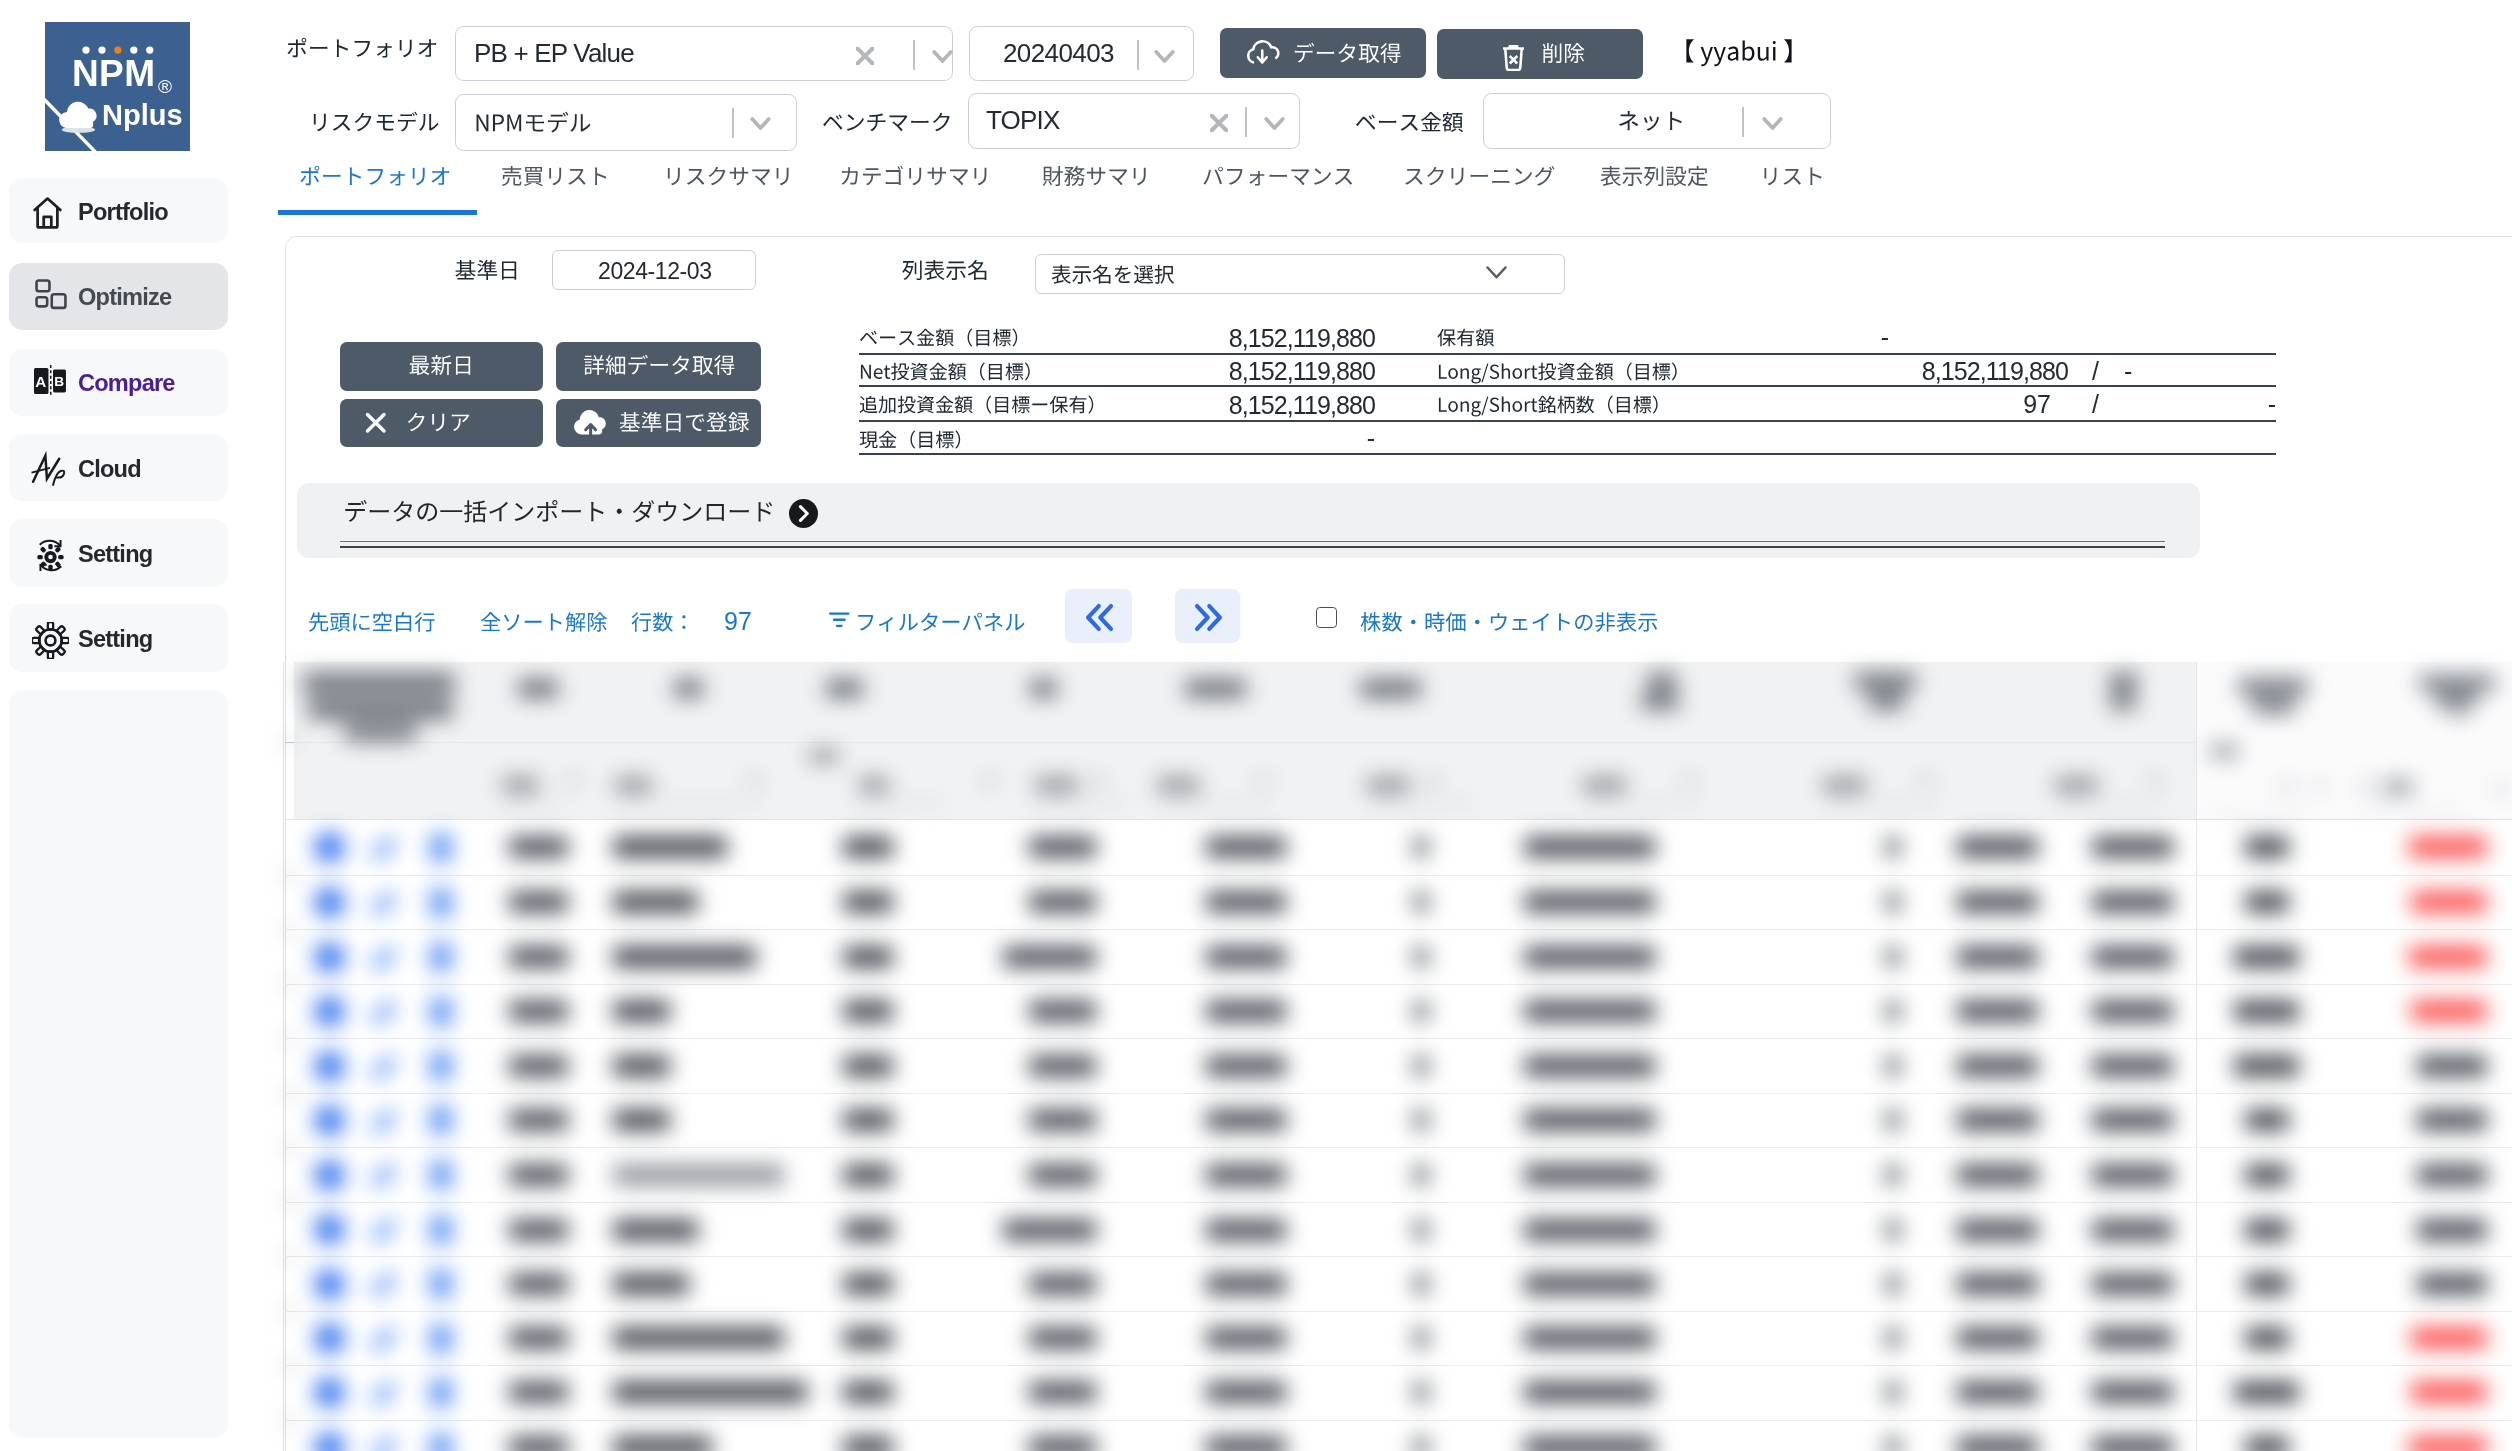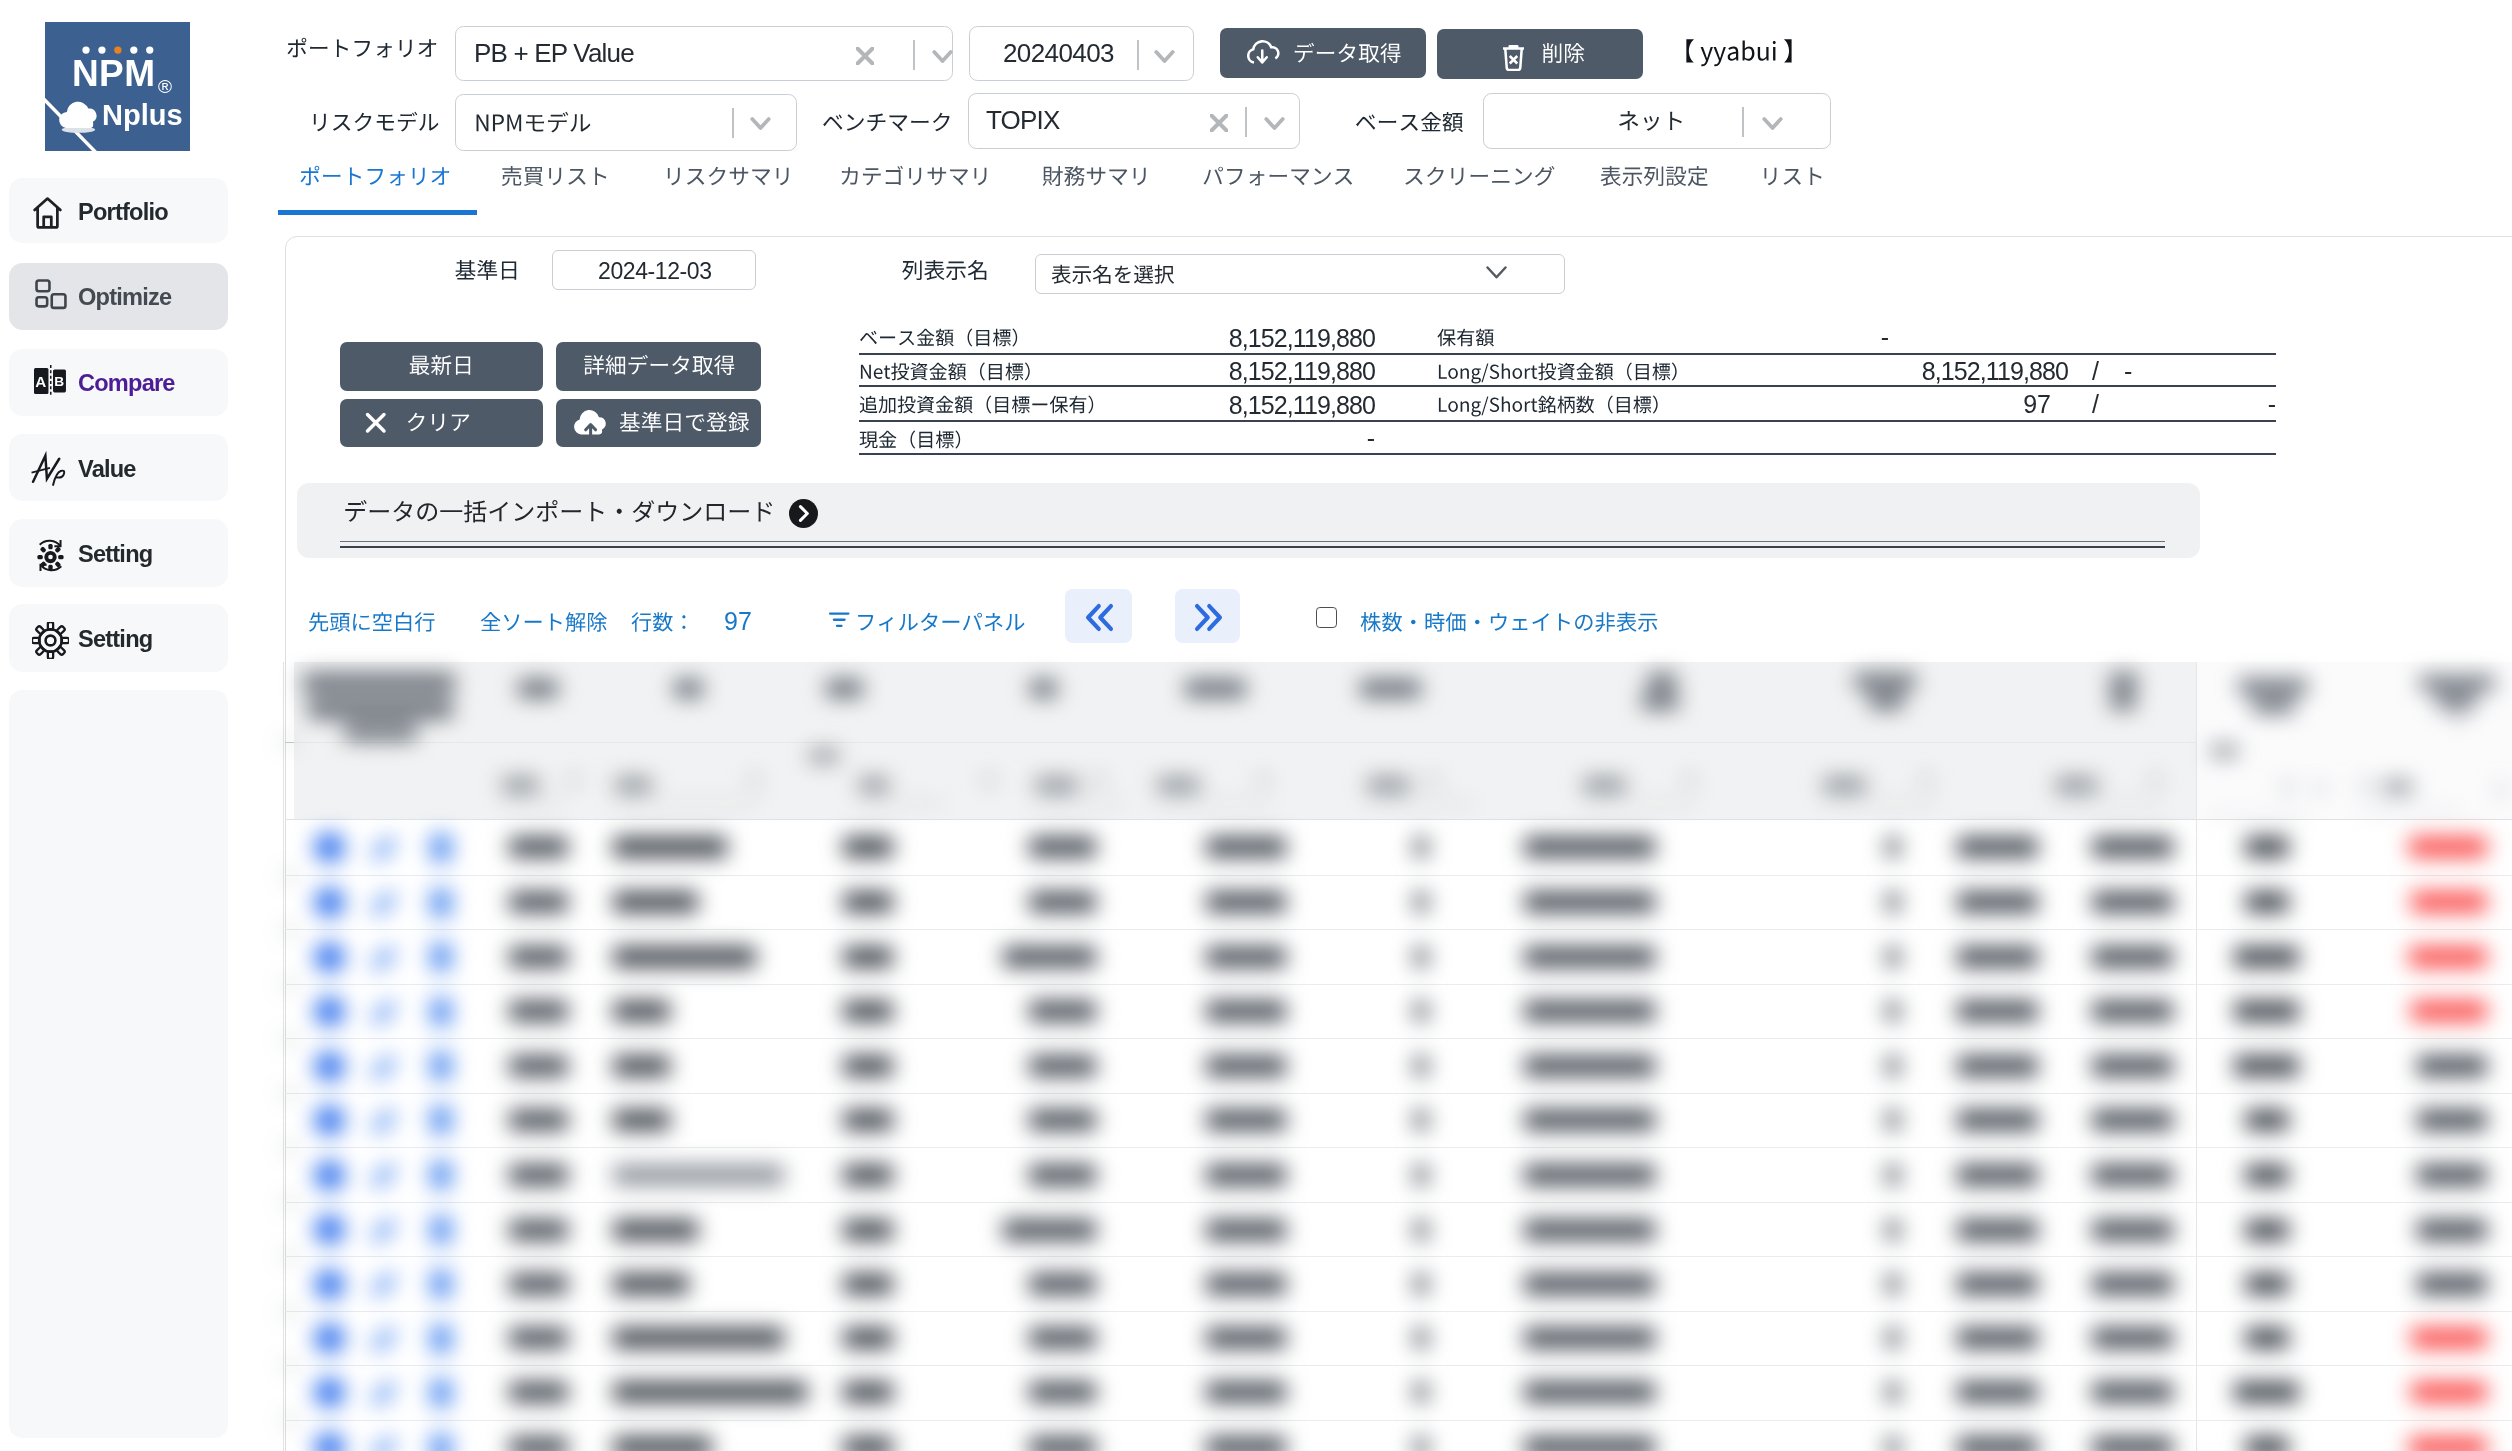--- a/index.html
+++ b/index.html
@@ -17,21 +17,21 @@
     <div style="position:absolute;left:113px;top:55px;font-size:19px;color:#fff;font-family:'Liberation Sans',sans-serif;line-height:1">®</div>
     <div style="position:absolute;left:57px;top:79px;font-size:29px;font-weight:bold;color:#fff;font-family:'Liberation Sans',sans-serif;line-height:1">Nplus</div>
   </div>
 <div style="position:absolute;left:9px;top:178px;width:219px;height:65px;background:#f7f8f9;border-radius:13.7px;"></div>
 <div style="position:absolute;top:201px;font-family:'Liberation Sans',sans-serif;font-size:23.6px;font-weight:bold;color:#24292e;letter-spacing:-0.8px;white-space:nowrap;line-height:1;left:78px;">Portfolio</div>
 <div style="position:absolute;left:9px;top:263px;width:219px;height:67px;background:#e4e5e8;border-radius:13.7px;"></div>
 <div style="position:absolute;top:286px;font-family:'Liberation Sans',sans-serif;font-size:23.6px;font-weight:bold;color:#444a51;letter-spacing:-0.8px;white-space:nowrap;line-height:1;left:78px;">Optimize</div>
 <div style="position:absolute;left:9px;top:349px;width:219px;height:67px;background:#f7f8f9;border-radius:13.7px;"></div>
 <div style="position:absolute;top:372px;font-family:'Liberation Sans',sans-serif;font-size:23.6px;font-weight:bold;color:#4c1d95;letter-spacing:-0.8px;white-space:nowrap;line-height:1;left:78px;">Compare</div>
 <div style="position:absolute;left:9px;top:434px;width:219px;height:67px;background:#f7f8f9;border-radius:13.7px;"></div>
-<div style="position:absolute;top:458px;font-family:'Liberation Sans',sans-serif;font-size:23.6px;font-weight:bold;color:#24292e;letter-spacing:-0.8px;white-space:nowrap;line-height:1;left:78px;">Value</div>
+<div style="position:absolute;top:458px;font-family:'Liberation Sans',sans-serif;font-size:23.6px;font-weight:bold;color:#24292e;letter-spacing:-0.8px;white-space:nowrap;line-height:1;left:78px;">Cloud</div>
 <div style="position:absolute;left:9px;top:519px;width:219px;height:68px;background:#f7f8f9;border-radius:13.7px;"></div>
 <div style="position:absolute;top:543px;font-family:'Liberation Sans',sans-serif;font-size:23.6px;font-weight:bold;color:#24292e;letter-spacing:-0.8px;white-space:nowrap;line-height:1;left:78px;">Setting</div>
 <div style="position:absolute;left:9px;top:604px;width:219px;height:68px;background:#f7f8f9;border-radius:13.7px;"></div>
 <div style="position:absolute;top:628px;font-family:'Liberation Sans',sans-serif;font-size:23.6px;font-weight:bold;color:#24292e;letter-spacing:-0.8px;white-space:nowrap;line-height:1;left:78px;">Setting</div>
 <div style="position:absolute;left:9px;top:690px;width:219px;height:748px;background:#f7f8f9;border-radius:13.7px;"></div>
 <svg style="position:absolute;left:30px;top:194px;" width="35" height="38" viewBox="0 0 46 50">
     <path d="M6 20 L23 5 L40 20 M10 17 v24 a2 2 0 0 0 2 2 h22 a2 2 0 0 0 2 -2 v-24 M18 43 v-14 h10 v14" fill="none" stroke="#1d2125" stroke-width="3.6" stroke-linecap="round" stroke-linejoin="round" transform="translate(0,1)"></path>
   </svg>
 <svg style="position:absolute;left:35px;top:279px;" width="35" height="35" viewBox="0 0 46 46">
     <rect x="2" y="2" width="17" height="14" rx="3" fill="none" stroke="#3f454c" stroke-width="3.4"></rect>

